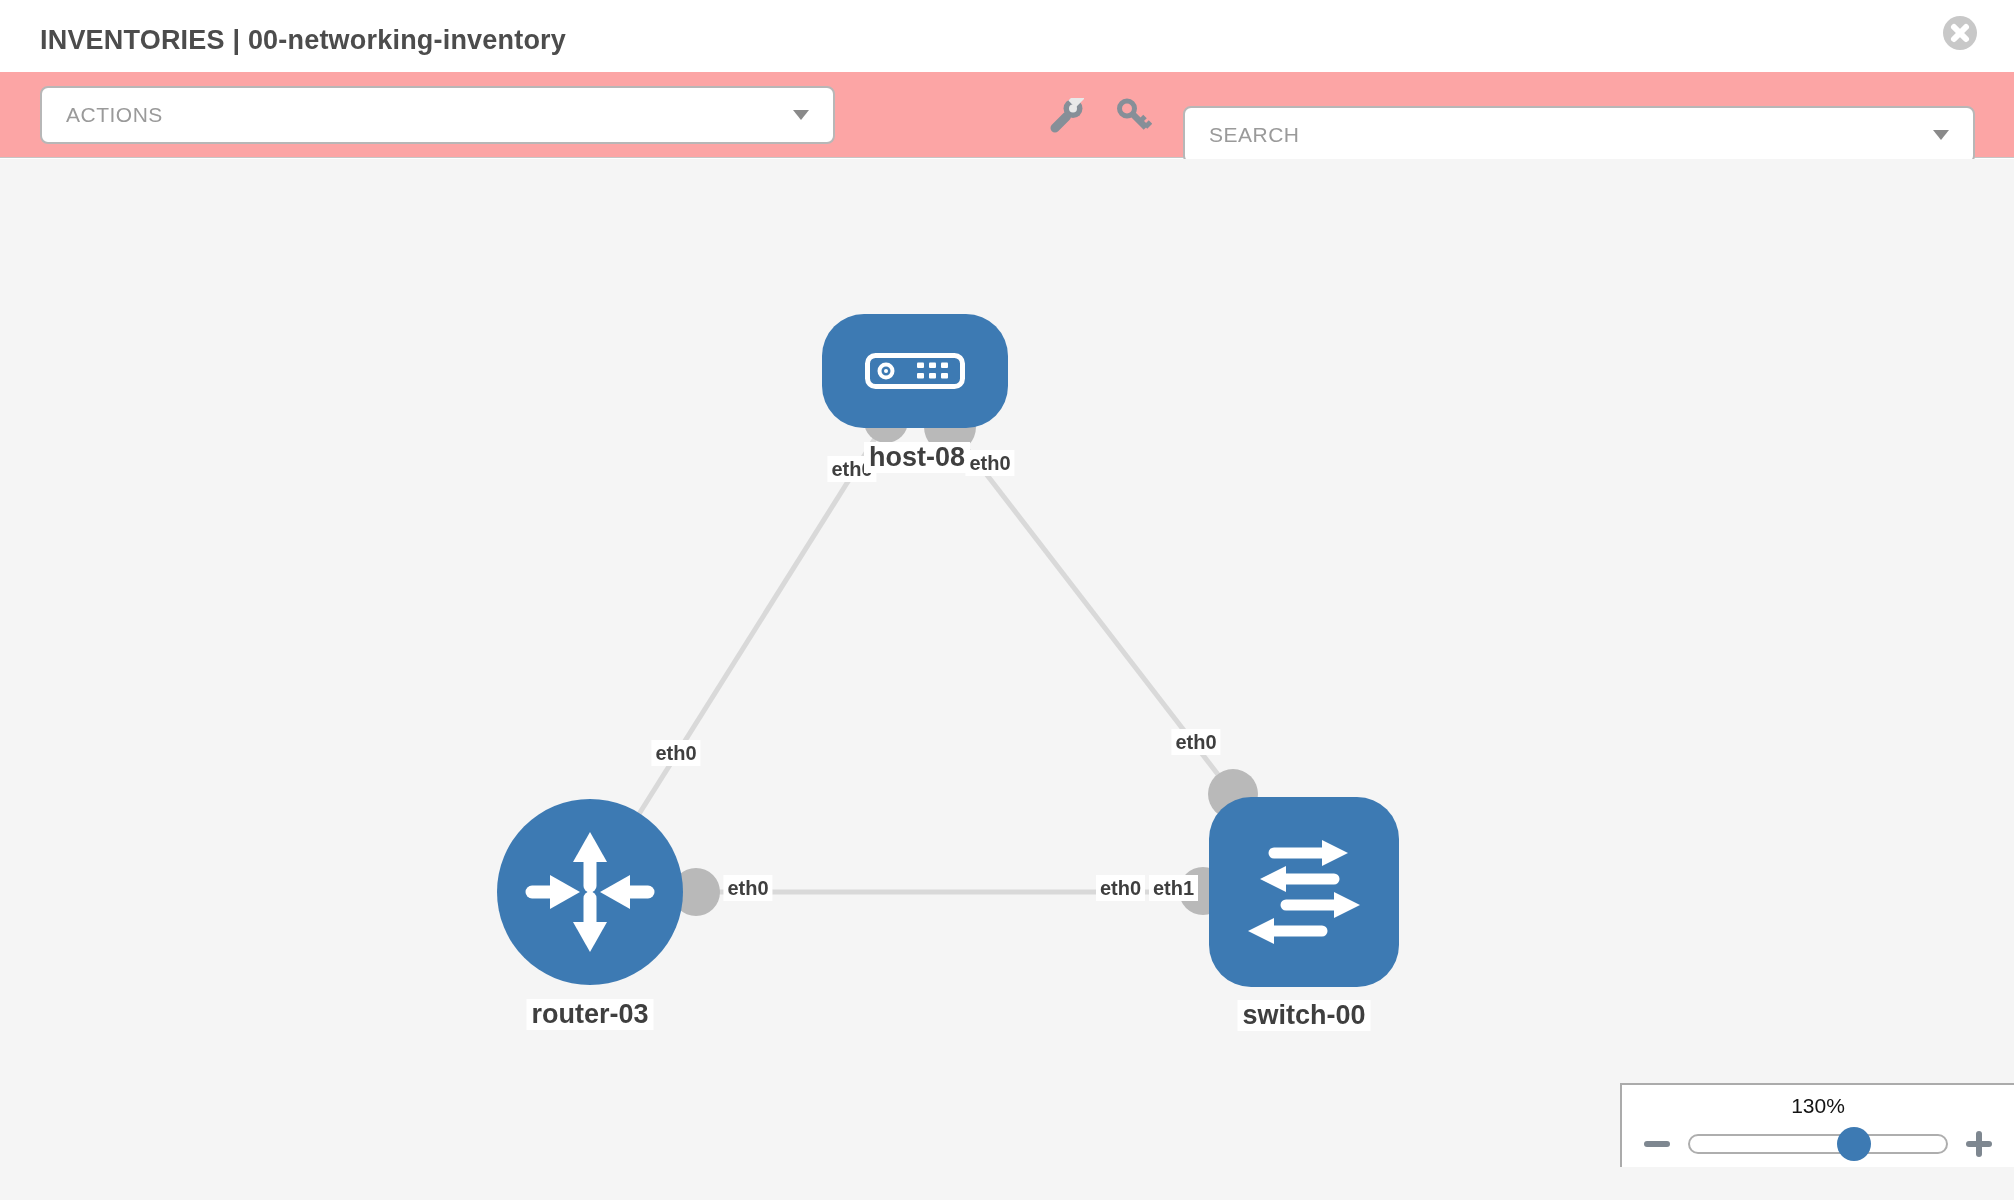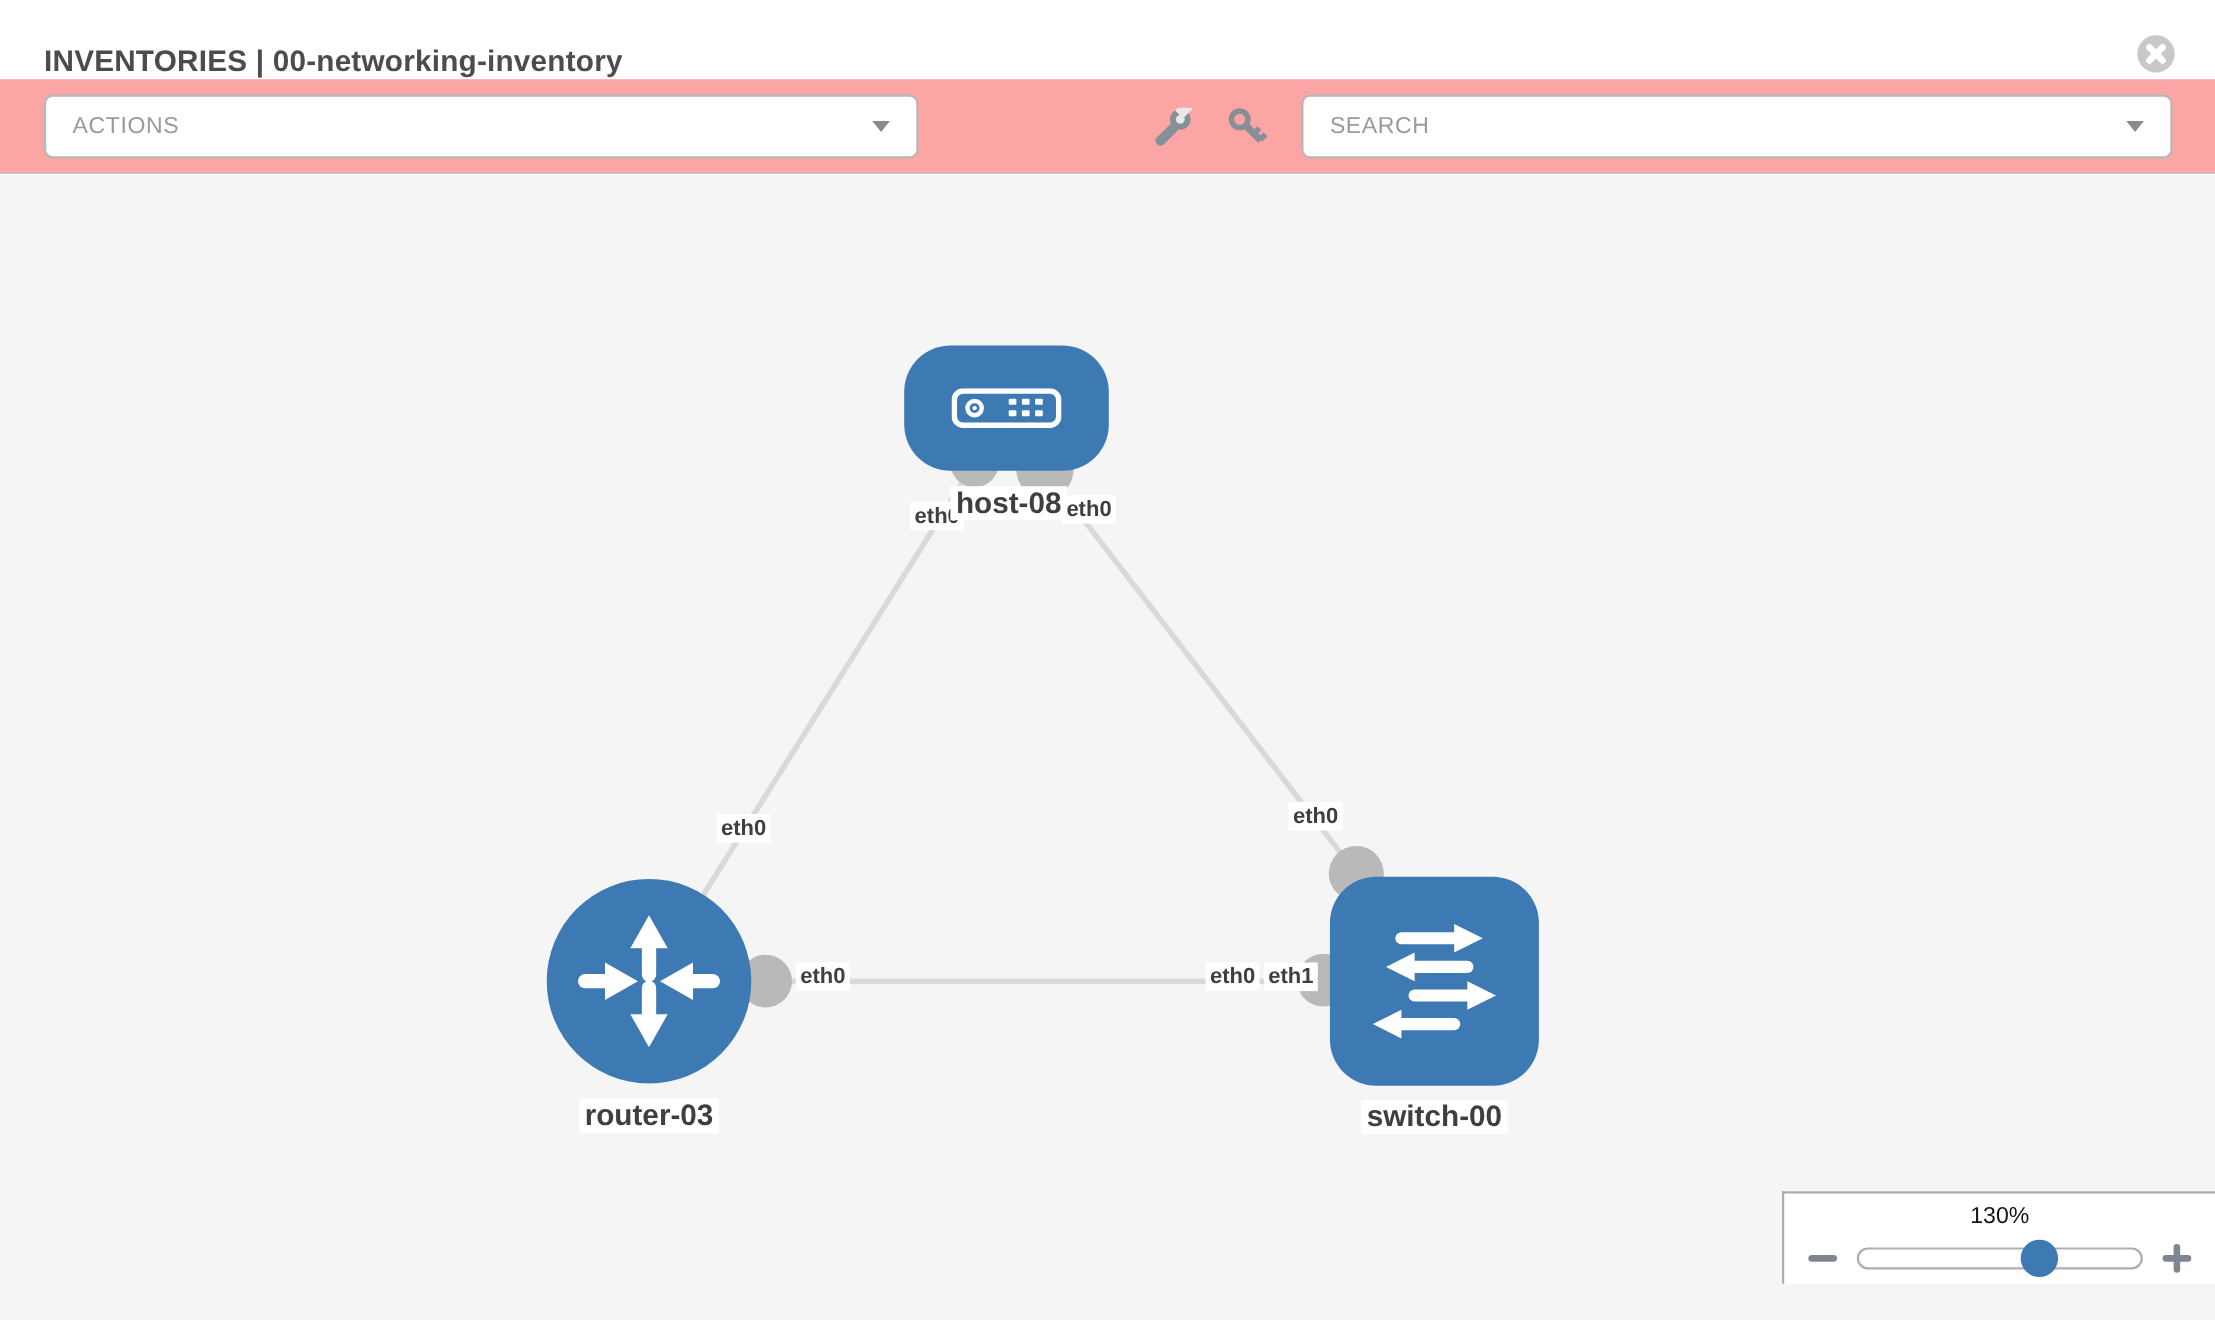--- a/index.html
+++ b/index.html
@@ -1,36 +1,36 @@
 <!DOCTYPE html>
 <html><head>
 <meta charset="utf-8">
 <style>
   * { margin:0; padding:0; box-sizing:border-box; }
   html,body { width:2014px; height:1200px; overflow:hidden; background:#fff;
               font-family:"Liberation Sans", sans-serif; }
   .app { position:relative; width:2014px; height:1200px; }
 
   
-  .header { position:absolute; top:16px; left:0; width:2014px; height:82px;
+  .header { position:absolute; top:0; left:0; width:2014px; height:82px;
             background:#ffffff; border-bottom:2px solid #d6d6d6; }
   .title { position:absolute; left:40px; top:50%; transform:translateY(-50%);
            font-size:27px; font-weight:bold; color:#4c4c4c; letter-spacing:0.2px; }
   .close-btn { position:absolute; right:36px; top:15px; width:36px; height:36px;
                background:none; border:none; cursor:pointer; padding:0; }
 
   
   .toolbar { position:absolute; top:72px; left:0; width:2014px; height:86px;
              background:#fca5a5; border-bottom:1px solid #c6c6c6; }
   .dropdown { position:absolute; top:14px; height:58px; background:#fff;
               border:2px solid #b7b7b7; border-radius:8px; display:flex;
               align-items:center; padding:0 24px; color:#9a9a9a; font-size:21px;
               letter-spacing:0.5px; cursor:pointer; }
   .dropdown.actions { left:40px;  width:795px; }
-  .dropdown.search  { left:1183px; width:792px; }
+  .dropdown.search  { left:1183px; width:792px;margin-top:20px; }
   .caret { margin-left:auto; width:0; height:0;
            border-left:8px solid transparent; border-right:8px solid transparent;
            border-top:10px solid #8a8a8a; }
   .iconbtn { position:absolute; top:26px; width:36px; height:36px;
              background:none; border:none; padding:0; cursor:pointer; }
   .iconbtn.wrench { left:1048px; }
   .iconbtn.key    { left:1116px; }
 
   
   .canvas { position:absolute; top:159px; left:0; width:2014px; height:1041px;

